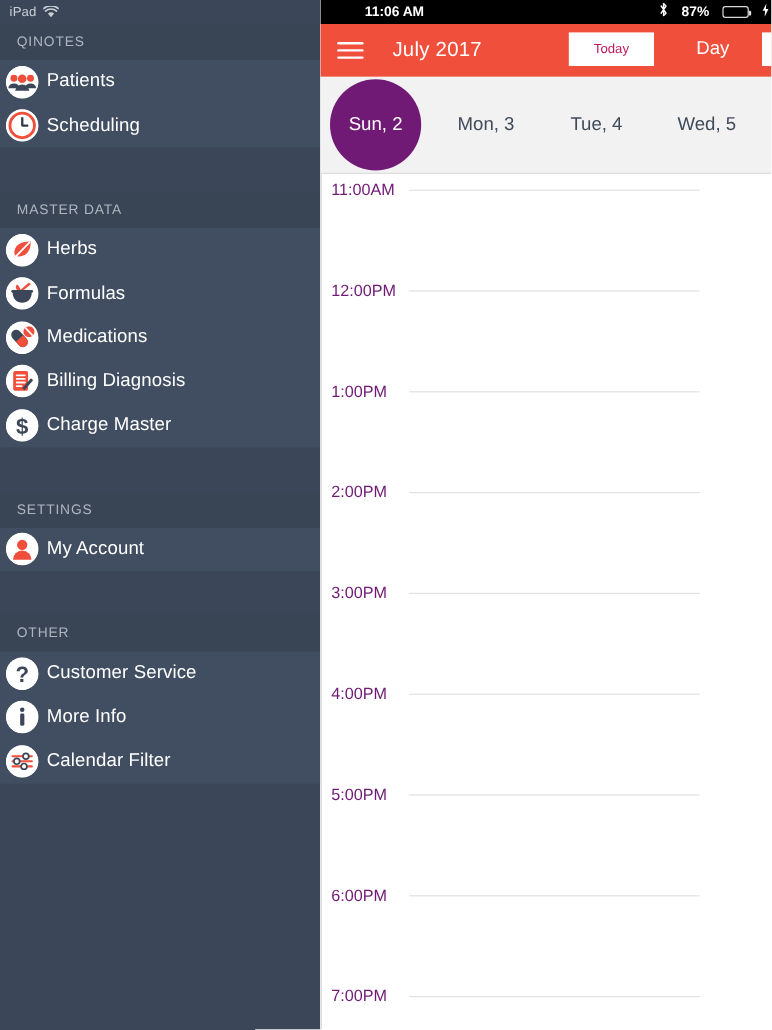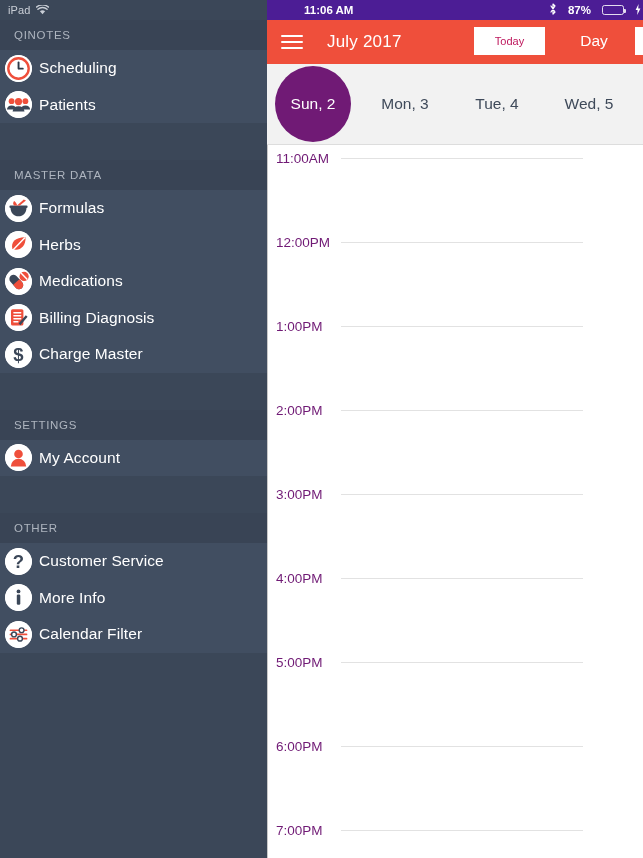--- a/index.html
+++ b/index.html
@@ -98,21 +98,21 @@
   #right {
     position: absolute;
     left: 267px; top: 0;
     width: 376px;
     height: 858px;
     background: #ffffff;
     overflow: hidden;
   }
   .r-statusbar {
     height: 20px;
-    background: #4c1d95;
+    background: #000000;
     position: relative;
     display: flex;
     align-items: center;
   }
   .r-statusbar .clock {
     position: absolute;
     left: 37px;
     top: 50%;
     transform: translateY(-50%);
     color: #ffffff;
@@ -311,69 +311,69 @@
     </div>
 
     <div class="section-head">
       <span>QINOTES</span>
     </div>
     <div class="nav-group">
       <div class="nav-item">
         <span class="ico">
           <svg width="27" height="27" viewBox="0 0 27 27">
             <circle cx="13.5" cy="13.5" r="13.5" fill="#ffffff"></circle>
-            <circle cx="13.5" cy="13.5" r="10.2" fill="none" stroke="#ef4f3b" stroke-width="2.4"></circle>
-            <rect x="12.6" y="6.5" width="1.9" height="7.8" rx="0.9" fill="#2f3a49"></rect>
-            <rect x="13.1" y="12.7" width="5.6" height="1.9" rx="0.9" fill="#2f3a49"></rect>
-          </svg>
-        </span>
-        <span class="label">Scheduling</span>
-      </div>
-      <div class="nav-item">
-        <span class="ico">
-          <svg width="27" height="27" viewBox="0 0 27 27">
-            <circle cx="13.5" cy="13.5" r="13.5" fill="#ffffff"></circle>
             <circle cx="6.6" cy="10.2" r="2.9" fill="#ef4f3b"></circle>
             <path d="M1.9 18.6 a4.8 4.8 0 0 1 9.5 0 Z" fill="#3b4758"></path>
             <circle cx="20.4" cy="10.2" r="2.9" fill="#ef4f3b"></circle>
             <path d="M15.7 18.6 a4.8 4.8 0 0 1 9.5 0 Z" fill="#3b4758"></path>
             <circle cx="13.5" cy="10.6" r="3.6" fill="#ef4f3b"></circle>
             <path d="M7.6 20.6 a6 6 0 0 1 11.9 0 Z" fill="#3b4758"></path>
           </svg>
         </span>
         <span class="label">Patients</span>
       </div>
+      <div class="nav-item">
+        <span class="ico">
+          <svg width="27" height="27" viewBox="0 0 27 27">
+            <circle cx="13.5" cy="13.5" r="13.5" fill="#ffffff"></circle>
+            <circle cx="13.5" cy="13.5" r="10.2" fill="none" stroke="#ef4f3b" stroke-width="2.4"></circle>
+            <rect x="12.6" y="6.5" width="1.9" height="7.8" rx="0.9" fill="#2f3a49"></rect>
+            <rect x="13.1" y="12.7" width="5.6" height="1.9" rx="0.9" fill="#2f3a49"></rect>
+          </svg>
+        </span>
+        <span class="label">Scheduling</span>
+      </div>
     </div>
     <div class="spacer-dark" style="height:37px"></div>
 
     <div class="section-head">
       <span>MASTER DATA</span>
     </div>
     <div class="nav-group">
+      <div class="nav-item">
+        <span class="ico">
+          <svg width="27" height="27" viewBox="0 0 27 27">
+            <circle cx="13.5" cy="13.5" r="13.5" fill="#ffffff"></circle>
+            <path d="M20.5 6.2 C10.5 6.0 5.6 11.0 7.4 18.0 C13.8 20.6 21.2 15.8 20.5 6.2 Z" fill="#ef4f3b"></path>
+            <path d="M19.6 7.0 L7.0 19.9" stroke="#ffffff" stroke-width="1.5" stroke-linecap="round"></path>
+          </svg>
+        </span>
+        <span class="label">Herbs</span>
+      </div>
       <div class="nav-item">
         <span class="ico">
           <svg width="27" height="27" viewBox="0 0 27 27">
             <circle cx="13.5" cy="13.5" r="13.5" fill="#ffffff"></circle>
             <path d="M5.5 12.4 H21.5 C21.5 18.2 18.0 21.3 13.5 21.3 C9.0 21.3 5.5 18.2 5.5 12.4 Z" fill="#3b4758"></path>
             <rect x="4.4" y="10.6" width="18.2" height="2.4" rx="1.2" fill="#3b4758"></rect>
             <path d="M18.8 4.6 L12.0 10.6 L14.8 10.6 L21.0 5.6 Z" fill="#ef4f3b"></path>
             <path d="M9.2 6.0 C7.2 8.4 8.5 10.2 9.6 10.6 L12.4 10.6 C11.4 9.0 11.0 7.0 9.2 6.0 Z" fill="#ef4f3b"></path>
           </svg>
         </span>
         <span class="label">Formulas</span>
-      </div>
-      <div class="nav-item">
-        <span class="ico">
-          <svg width="27" height="27" viewBox="0 0 27 27">
-            <circle cx="13.5" cy="13.5" r="13.5" fill="#ffffff"></circle>
-            <path d="M20.5 6.2 C10.5 6.0 5.6 11.0 7.4 18.0 C13.8 20.6 21.2 15.8 20.5 6.2 Z" fill="#ef4f3b"></path>
-            <path d="M19.6 7.0 L7.0 19.9" stroke="#ffffff" stroke-width="1.5" stroke-linecap="round"></path>
-          </svg>
-        </span>
-        <span class="label">Herbs</span>
       </div>
       <div class="nav-item">
         <span class="ico">
           <svg width="27" height="27" viewBox="0 0 27 27">
             <circle cx="13.5" cy="13.5" r="13.5" fill="#ffffff"></circle>
             <g transform="rotate(-42 12 13)">
               <rect x="6.6" y="5.0" width="8.4" height="16.6" rx="4.2" fill="#3b4758"></rect>
               <path d="M6.6 13.3 h8.4 v4.1 a4.2 4.2 0 0 1 -4.2 4.2 a4.2 4.2 0 0 1 -4.2 -4.2 Z" fill="#ef4f3b"></path>
             </g>
             <circle cx="19.1" cy="8.4" r="4.6" fill="#ef4f3b"></circle>

